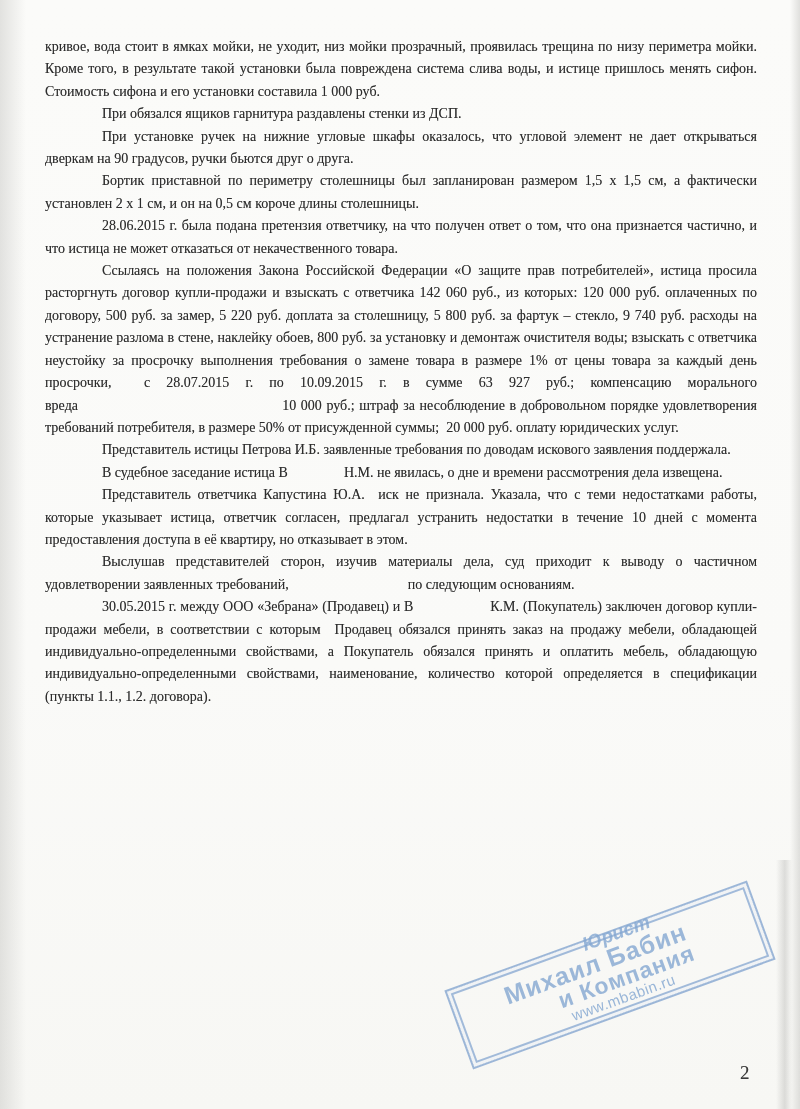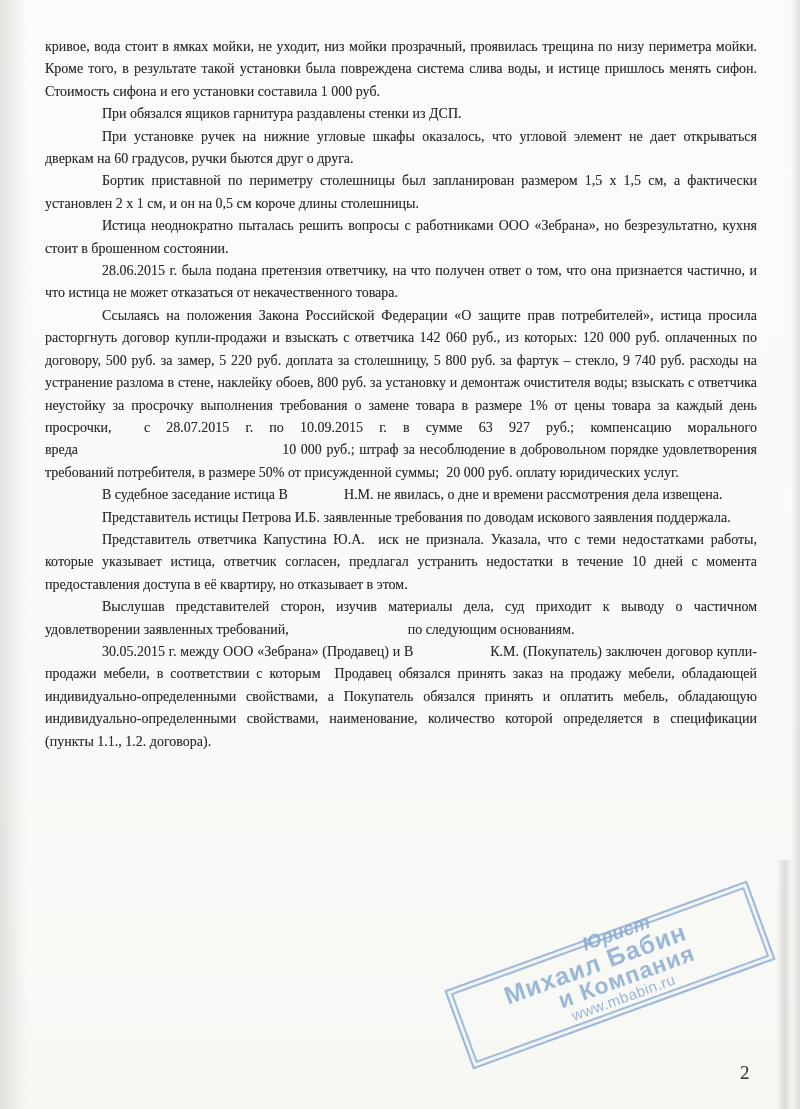--- a/index.html
+++ b/index.html
@@ -113,27 +113,26 @@
   }
 </style>
 </head>
 <body>
 
 <div class="page">
 
   <div class="text-block">
     <p class="no-indent">кривое, вода стоит в ямках мойки, не уходит, низ мойки прозрачный, проявилась трещина по низу периметра мойки. Кроме того, в результате такой установки была повреждена система слива воды, и истице пришлось менять сифон. Стоимость сифона и его установки составила 1&nbsp;000 руб.</p>
     <p>При обязался ящиков гарнитура раздавлены стенки из ДСП.</p>
-    <p>При установке ручек на нижние угловые шкафы оказалось, что угловой элемент не дает открываться дверкам на 60 градусов, ручки бьются друг о друга.</p>
+    <p>При установке ручек на нижние угловые шкафы оказалось, что угловой элемент не дает открываться дверкам на 90 градусов, ручки бьются друг о друга.</p>
     <p>Бортик приставной по периметру столешницы был запланирован размером 1,5 х 1,5 см, а фактически установлен 2 х 1 см, и он на 0,5 см короче длины столешницы.</p>
-    <p>Истица неоднократно пыталась решить вопросы с работниками ООО «Зебрана», но безрезультатно, кухня стоит в брошенном состоянии.</p>
     <p>28.06.2015 г. была подана претензия ответчику, на что получен ответ о том, что она признается частично, и что истица не может отказаться от некачественного товара.</p>
     <p>Ссылаясь на положения Закона Российской Федерации «О защите прав потребителей», истица просила расторгнуть договор купли-продажи и взыскать с ответчика 142&nbsp;060 руб., из которых: 120&nbsp;000 руб. оплаченных по договору, 500 руб. за замер, 5&nbsp;220 руб. доплата за столешницу, 5&nbsp;800 руб. за фартук – стекло, 9&nbsp;740 руб. расходы на устранение разлома в стене, наклейку обоев, 800 руб. за установку и демонтаж очистителя воды; взыскать с ответчика неустойку за просрочку выполнения требования о замене товара в размере 1% от цены товара за каждый день просрочки,&nbsp; с 28.07.2015 г. по 10.09.2015 г. в сумме 63&nbsp;927 руб.; компенсацию морального вреда&nbsp;&nbsp;&nbsp;&nbsp;&nbsp;&nbsp;&nbsp;&nbsp;&nbsp;&nbsp;&nbsp;&nbsp;&nbsp;&nbsp;&nbsp;&nbsp;&nbsp;&nbsp;&nbsp;&nbsp;&nbsp;&nbsp;&nbsp;&nbsp;&nbsp;&nbsp;&nbsp;&nbsp;&nbsp;&nbsp;&nbsp;&nbsp;&nbsp;&nbsp;&nbsp;&nbsp;&nbsp;&nbsp;&nbsp;&nbsp;&nbsp;&nbsp;&nbsp;&nbsp;10&nbsp;000 руб.; штраф за несоблюдение в добровольном порядке удовлетворения требований потребителя, в размере 50% от присужденной суммы;&nbsp; 20&nbsp;000 руб. оплату юридических услуг.</p>
+    <p>Представитель истицы Петрова И.Б. заявленные требования по доводам искового заявления поддержала.</p>
     <p>В судебное заседание истица В&nbsp;&nbsp;&nbsp;&nbsp;&nbsp;&nbsp;&nbsp;&nbsp;&nbsp;&nbsp;&nbsp;&nbsp;&nbsp;&nbsp;&nbsp;&nbsp;Н.М. не явилась, о дне и времени рассмотрения дела извещена.</p>
-    <p>Представитель истицы Петрова И.Б. заявленные требования по доводам искового заявления поддержала.</p>
     <p>Представитель ответчика Капустина Ю.А.&nbsp; иск не признала. Указала, что с теми недостатками работы, которые указывает истица, ответчик согласен, предлагал устранить недостатки в течение 10 дней с момента предоставления доступа в её квартиру, но отказывает в этом.</p>
     <p>Выслушав представителей сторон, изучив материалы дела, суд приходит к выводу о частичном удовлетворении заявленных требований,&nbsp;&nbsp;&nbsp;&nbsp;&nbsp;&nbsp;&nbsp;&nbsp;&nbsp;&nbsp;&nbsp;&nbsp;&nbsp;&nbsp;&nbsp;&nbsp;&nbsp;&nbsp;&nbsp;&nbsp;&nbsp;&nbsp;&nbsp;&nbsp;&nbsp;&nbsp;&nbsp;&nbsp;&nbsp;&nbsp;&nbsp;&nbsp;&nbsp;&nbsp;по следующим основаниям.</p>
     <p>30.05.2015 г. между ООО «Зебрана» (Продавец) и В&nbsp;&nbsp;&nbsp;&nbsp;&nbsp;&nbsp;&nbsp;&nbsp;&nbsp;&nbsp;&nbsp;&nbsp;&nbsp;&nbsp;&nbsp;&nbsp;&nbsp;&nbsp;&nbsp;&nbsp;К.М. (Покупатель) заключен договор купли-продажи мебели, в соответствии с которым&nbsp; Продавец обязался принять заказ на продажу мебели, обладающей индивидуально-определенными свойствами, а Покупатель обязался принять и оплатить мебель, обладающую индивидуально-определенными свойствами, наименование, количество которой определяется в спецификации (пункты 1.1., 1.2. договора).</p>
   </div>
 
   <div class="stamp">
     <div class="s1">Юрист</div>
     <div class="s2">Михаил Бабин</div>
     <div class="s3">и Компания</div>
     <div class="s4">www.mbabin.ru</div>

